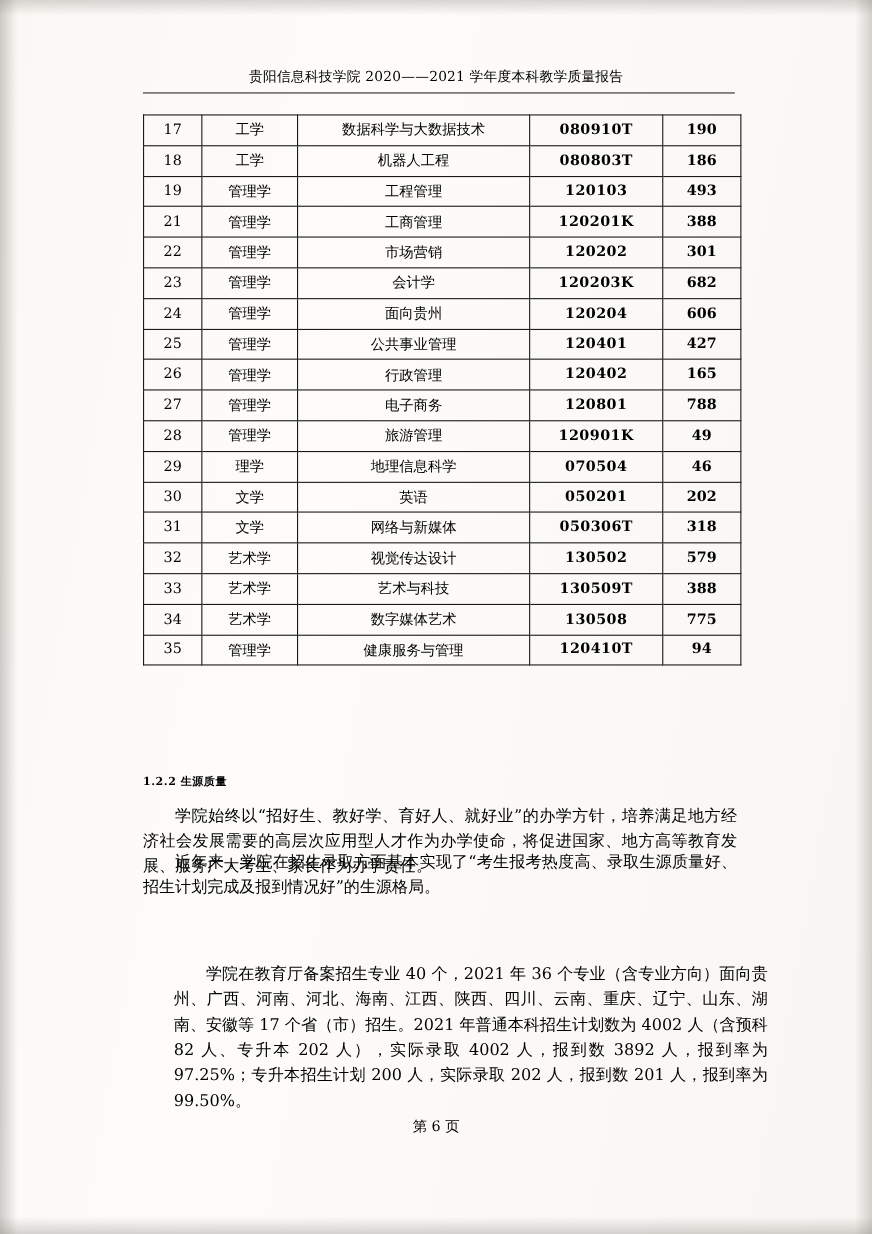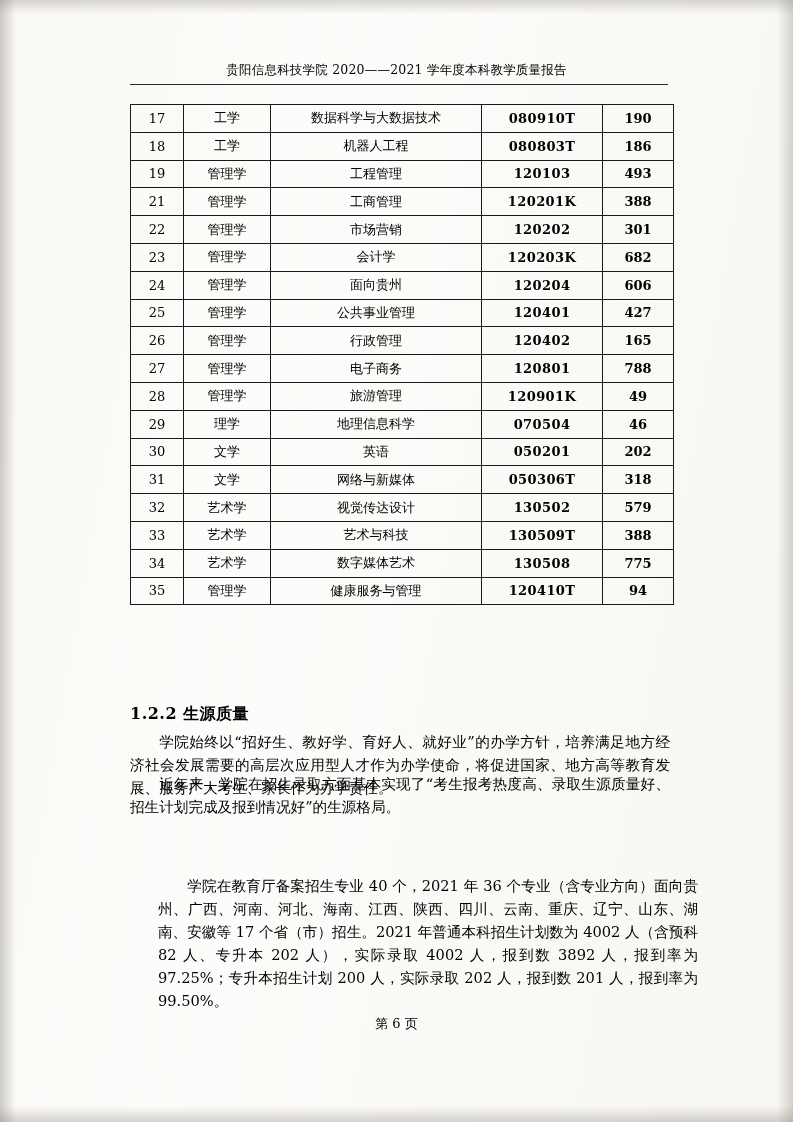--- a/index.html
+++ b/index.html
@@ -69,21 +69,21 @@
   td.c-no { width: 52px; font-size: 13px; }
   td.c-disc { width: 86px; }
   td.c-name { width: 210px; margin-left: 20px; }
   td.c-code { width: 120px; font-weight: bold; font-size: 12.5px; letter-spacing: 0.4px; }
   td.c-count { width: 70px; font-weight: bold; font-size: 12.5px; }
 
   .sec-title {
     position: absolute;
     left: 130px;
     top: 704px;
-    font-size: 16px;
+    font-size: 10px;
     font-weight: bold;
     letter-spacing: 0.5px;
   }
   .para {
     position: absolute;
     left: 130px;
     width: 540px;
     font-size: 14.6px;
     line-height: 23px;
     text-align: justify;

